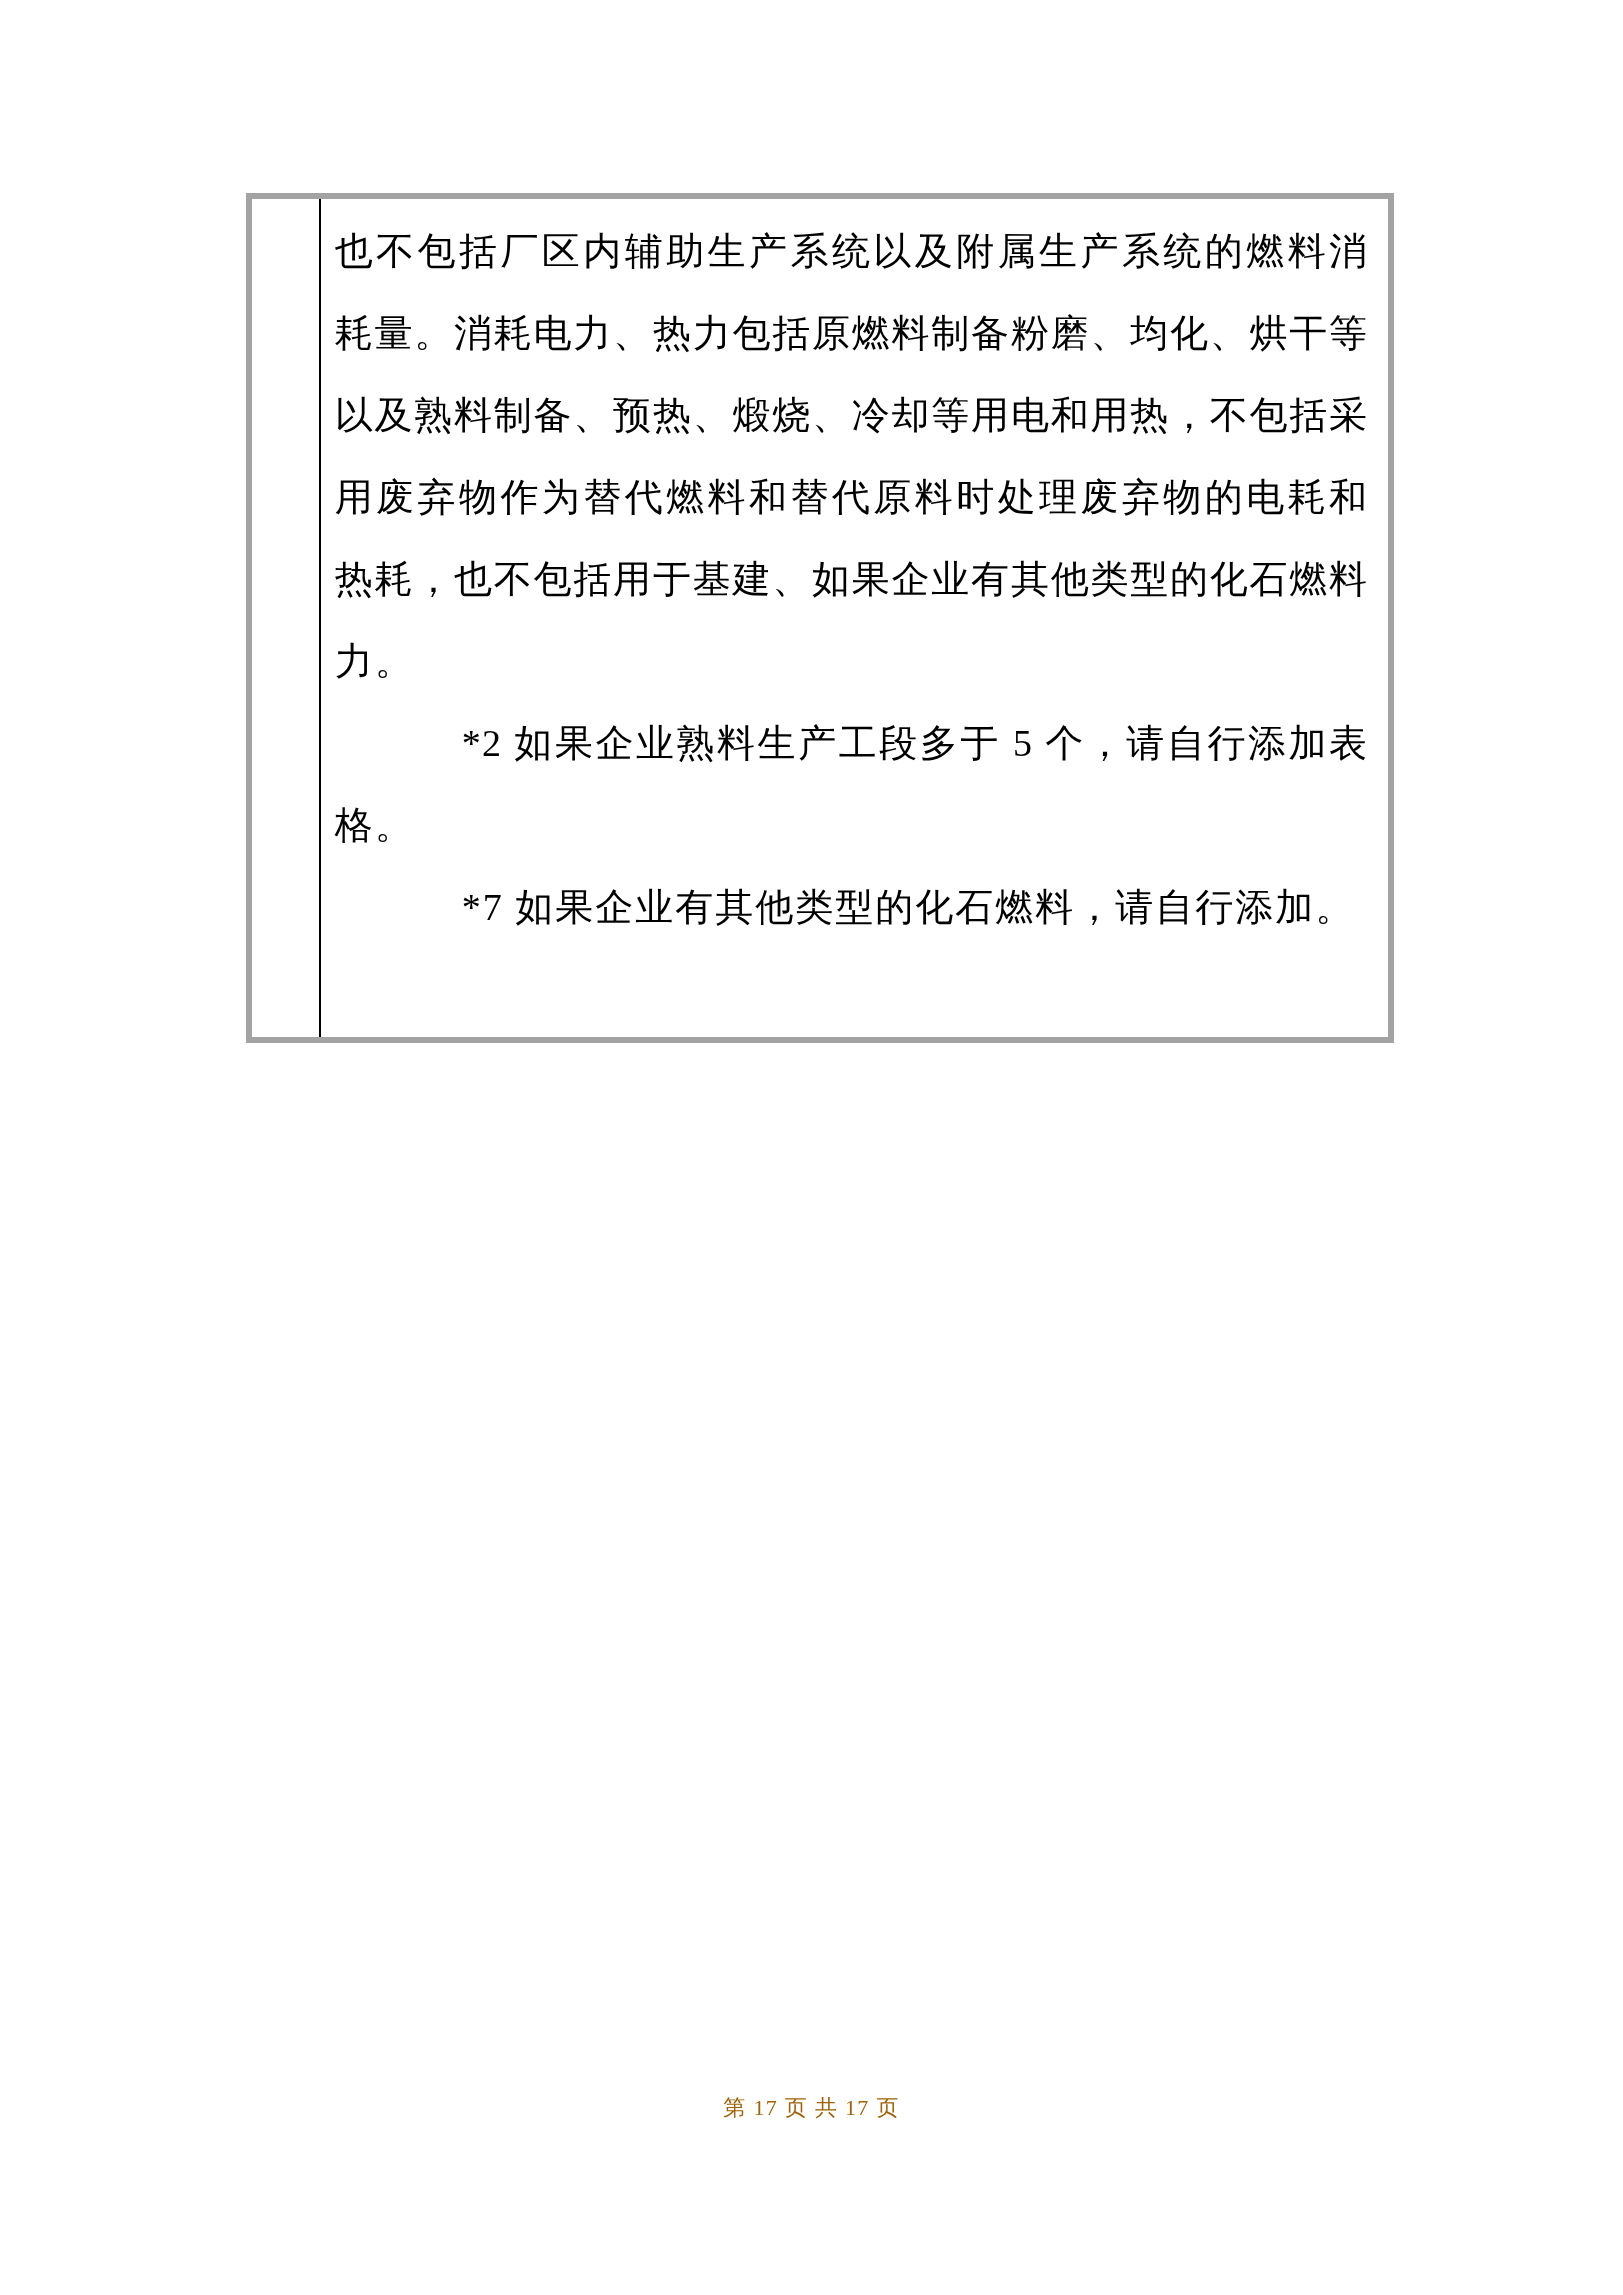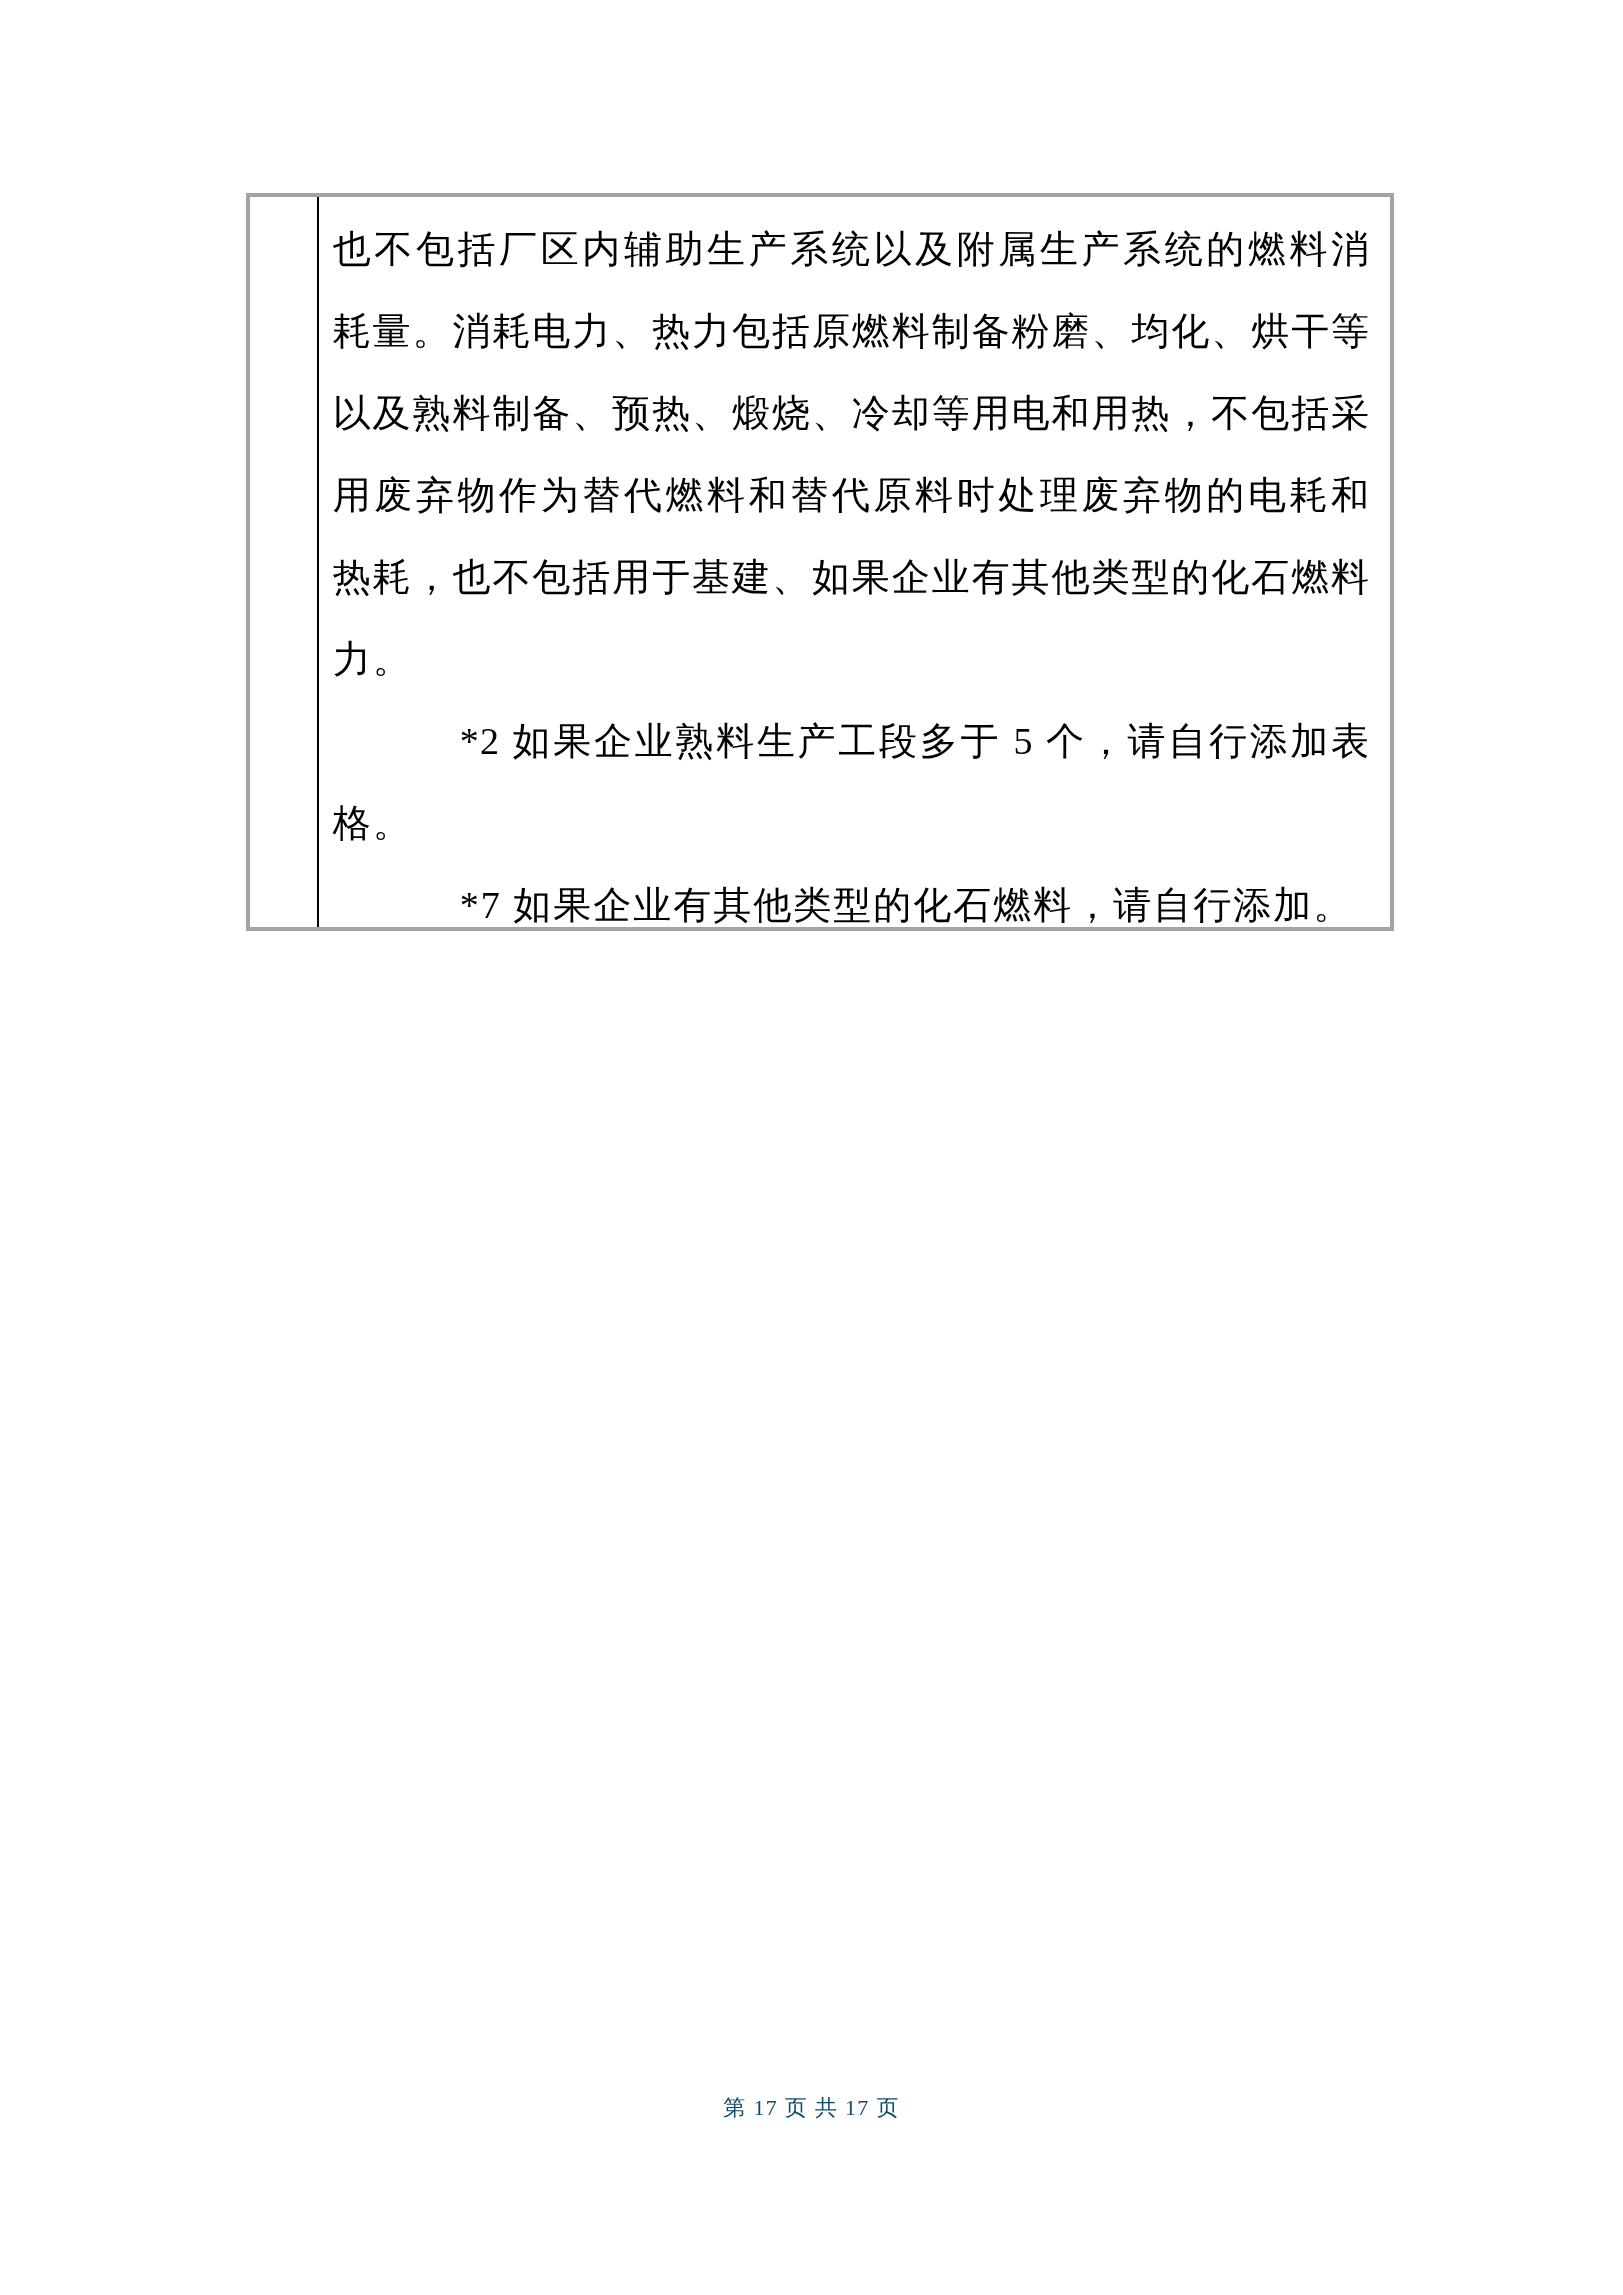--- a/index.html
+++ b/index.html
@@ -18,22 +18,22 @@
     position: absolute;
     inset: 0;
     background: #ffffff;
   }
   
   .doc-table {
     position: absolute;
     left: 246px;
     top: 193px;
     width: 1148px;
-    height: 738px;
-    border: 4px solid #a3a3a3;
+    height: 850px;
+    border: 6px solid #a3a3a3;
     box-sizing: border-box;
     display: flex;
     background: #ffffff;
   }
   .col-left {
     width: 69px;
     flex: 0 0 69px;
     border-right: 2px solid #000000;
     box-sizing: border-box;
   }
@@ -65,21 +65,21 @@
     position: absolute;
     left: 0;
     top: 2093px;
     width: 100%;
     text-align: center;
   }
   .footer span {
     font-size: 22px;
     line-height: 29px;
     letter-spacing: 1.3px;
-    color: #0c4a6e;
+    color: #a16207;
   }
 </style>
 </head>
 <body>
 
 <div class="page">
 
   <div class="doc-table">
     <div class="col-left"></div>
     <div class="col-right">

